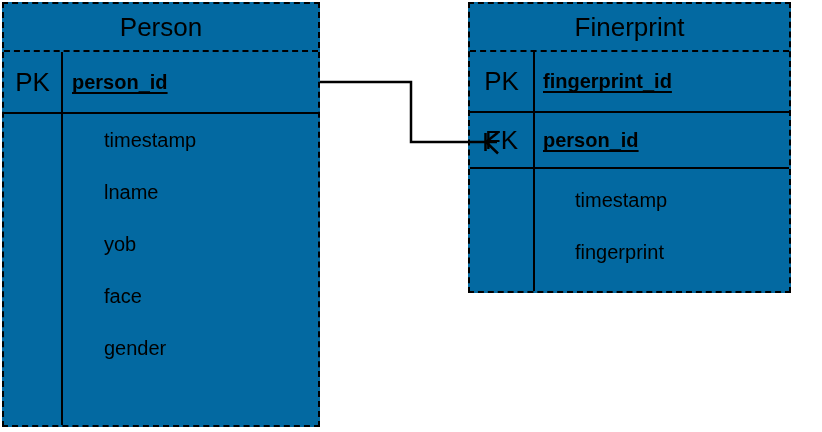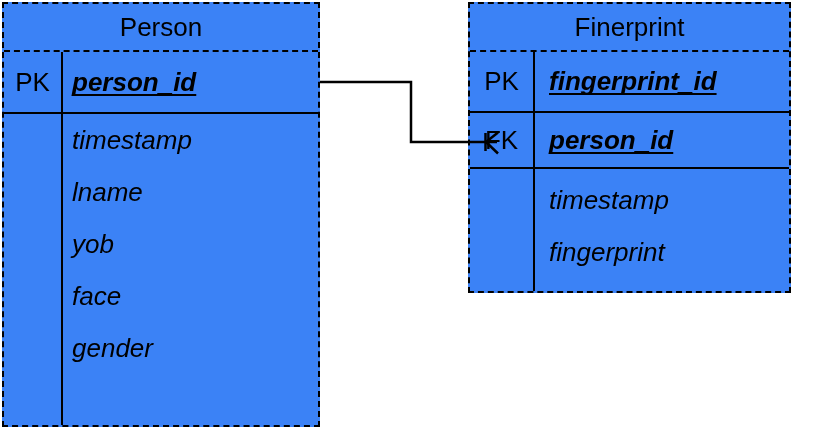--- a/index.html
+++ b/index.html
@@ -9,21 +9,21 @@
     width: 822px;
     height: 432px;
     background: #ffffff;
     font-family: "Liberation Sans", sans-serif;
     color: #000000;
     overflow: hidden;
   }
   .er-table {
     position: absolute;
     border: 2px dashed #000000;
-    background: #3b82f6;
+    background: #0369a1;
   }
   .er-table.person { left: 2px; top: 2px; width: 318px; height: 425px; }
   .er-table.fingerprint { left: 468px; top: 2px; width: 323px; height: 291px; }
   .er-title {
     height: 48px;
     border-bottom: 2px dashed #000000;
     display: flex;
     align-items: center;
     justify-content: center;
     font-size: 26px;
@@ -52,36 +52,35 @@
     display: flex;
     align-items: center;
     justify-content: center;
     font-size: 26px;
     flex: 0 0 auto;
     text-align: right;
   }
   .person .cell-tag { width: 57px; }
   .fingerprint .cell-tag { width: 63px; }
   .cell-field {
-    font-size: 26px;
+    font-size: 20px;
     padding-left: 11px;
     white-space: nowrap;
-    font-style: italic;
   }
-  .fingerprint .cell-field { padding-left: 16px; }
+  .fingerprint .cell-field { padding-left: 10px; }
   .key-field {
     font-weight: bold;
     text-decoration: underline;
     text-decoration-thickness: 2px;
     text-underline-offset: 3px;
     text-decoration-skip-ink: none;
   }
   .er-fields { display: flex; flex-direction: column; }
   .fingerprint .er-fields { padding-top: 5px; }
-  .field-row { height: 52px; }
+  .field-row { height: 52px; gap: 32px; }
   .connector-svg {
     position: absolute;
     left: 0; top: 0;
     width: 822px; height: 432px;
     z-index: 3;
     pointer-events: none;
   }
 </style>
 </head>
 <body>

